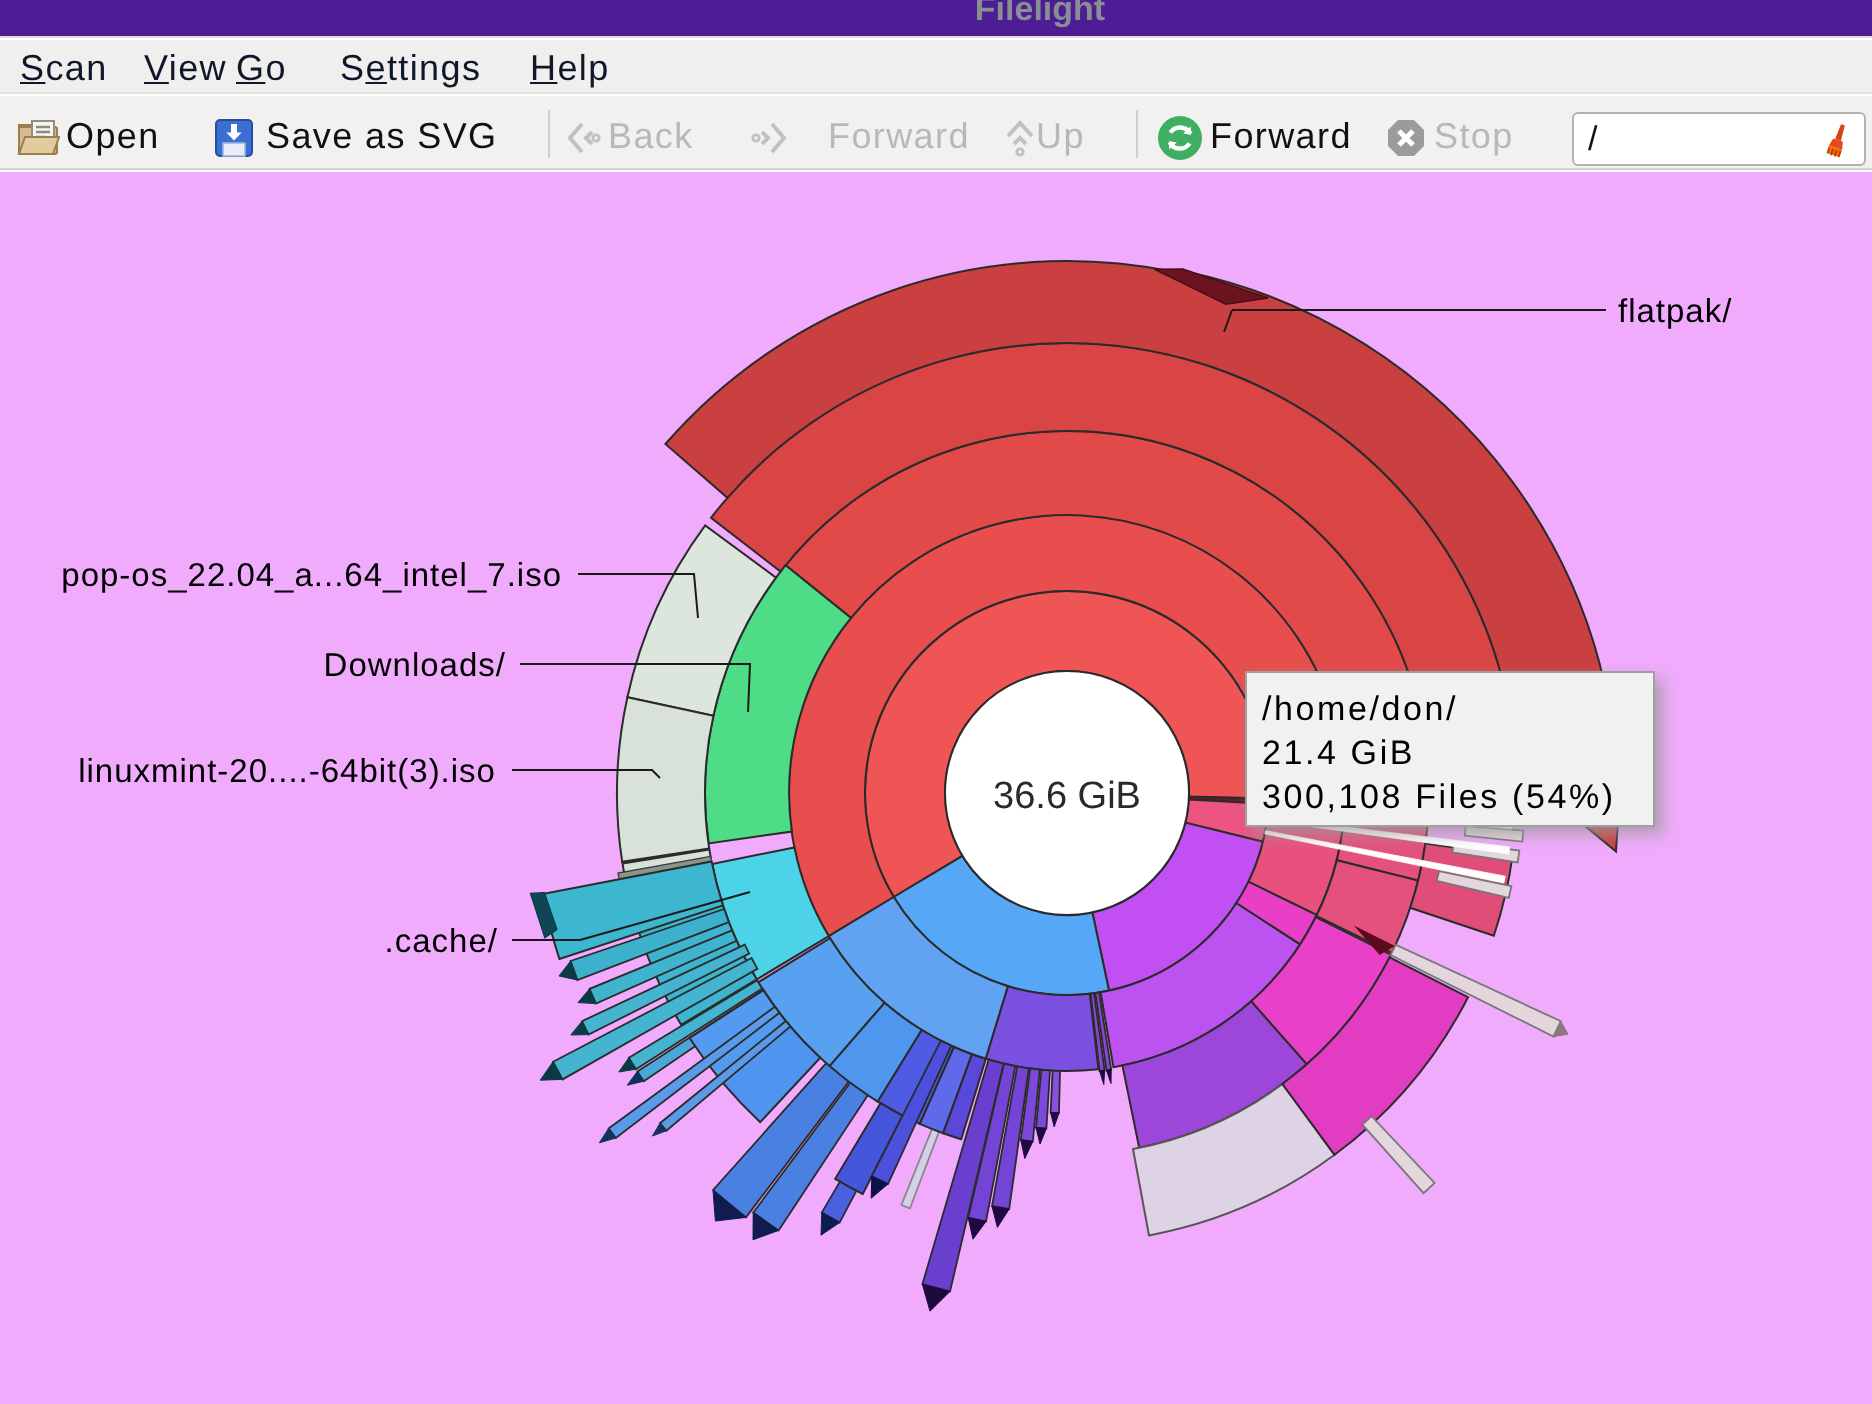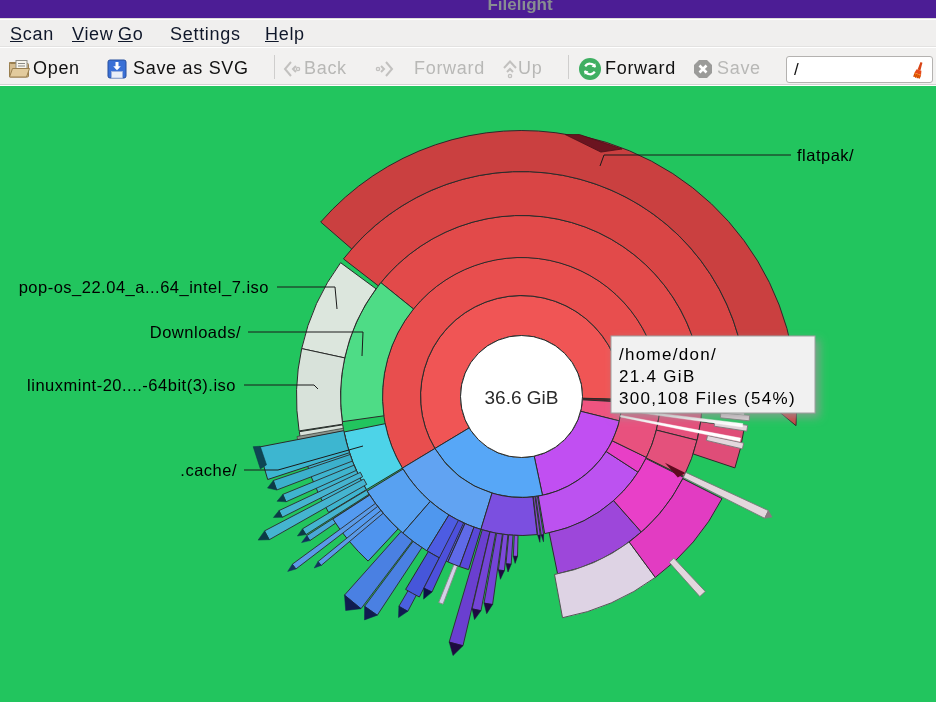--- a/index.html
+++ b/index.html
@@ -8,21 +8,21 @@
 .menubar { position:absolute; left:0; top:20px; width:936px; height:27px; background:#f0efee; font-size:18px; letter-spacing:0.7px; color:#0f172a; border-bottom:1px solid #e3e2e1; }
 .menubar span { position:absolute; top:4px; }
 .menubar u { text-decoration:underline; }
 .toolbar { position:absolute; left:0; top:48px; width:936px; height:37px; background:#f2f1f0; font-size:18px; letter-spacing:0.7px; color:#111; border-bottom:1px solid #d4d3d2; }
 .ti { position:absolute; top:10px; }
 .ticon { position:absolute; top:10px; }
 .tdis { color:#b8b8b6; }
 .sep { position:absolute; top:7px; width:1px; height:24px; background:#cfcecd; }
 .loc { position:absolute; left:786px; top:8px; width:147px; height:27px; background:#fff; border:1px solid #b4b2b0; border-radius:3px; font-size:17px; }
 .loc span { position:absolute; left:7px; top:3px; }
-.canvas { position:absolute; left:0; top:86px; width:936px; height:616px; background:#22c55e; }
+.canvas { position:absolute; left:0; top:86px; width:936px; height:616px; background:#f0abfc;padding-left:12px; }
 </style></head>
 <body>
 <div class="titlebar">
     <div class="t">Filelight</div>
   </div>
 <div class="menubar">
 <span style="left:10px"><u>S</u>can</span>
 <span style="left:72px"><u>V</u>iew</span>
 <span style="left:118px"><u>G</u>o</span>
 <span style="left:170px">S<u>e</u>ttings</span>
@@ -74,21 +74,21 @@
       <circle cx="12" cy="12" r="11" fill="#3faf62"></circle>
       <path d="M7.2 9.3 A5.8 5.8 0 0 1 17.2 9.9 M16.8 14.7 A5.8 5.8 0 0 1 6.8 14.1" stroke="#fff" stroke-width="2.2" fill="none"></path>
       <path d="M17.3 6.2 L17.6 10.4 L13.6 9.8 Z" fill="#fff"></path>
       <path d="M6.7 17.8 L6.4 13.6 L10.4 14.2 Z" fill="#fff"></path>
     </svg>
   <span class="ti" style="left:605px">Forward</span>
   <svg class="ticon tdis" style="left:692px" width="22" height="22" viewBox="0 0 22 22">
       <path d="M7 2 L15 2 L20 7 L20 15 L15 20 L7 20 L2 15 L2 7 Z" fill="#9b9b99"></path>
       <path d="M7.5 7.5 L14.5 14.5 M14.5 7.5 L7.5 14.5" stroke="#fff" stroke-width="2.6"></path>
     </svg>
-  <span class="ti tdis" style="left:717px">Save</span>
+  <span class="ti tdis" style="left:717px">Stop</span>
   <div class="loc">
       <span>/</span>
     <svg style="position:absolute;right:3px;top:3px" width="20" height="20" viewBox="0 0 20 20">
         <g transform="rotate(18 10 10)">
           <path d="M9 2 L11 2 L11.5 10 L8.5 10 Z" fill="#d84315"></path>
           <path d="M7.5 10 h5 l1 4 h-7 Z" fill="#e64a19"></path>
           <path d="M6.5 14 h7 l-0.5 4 h-6 Z" fill="#ef6c00"></path>
           <path d="M7 15 v3 M9 15 v3.4 M11 15 v3.4 M13 15 v3" stroke="#bf360c" stroke-width="0.8"></path>
         </g>
       </svg>

